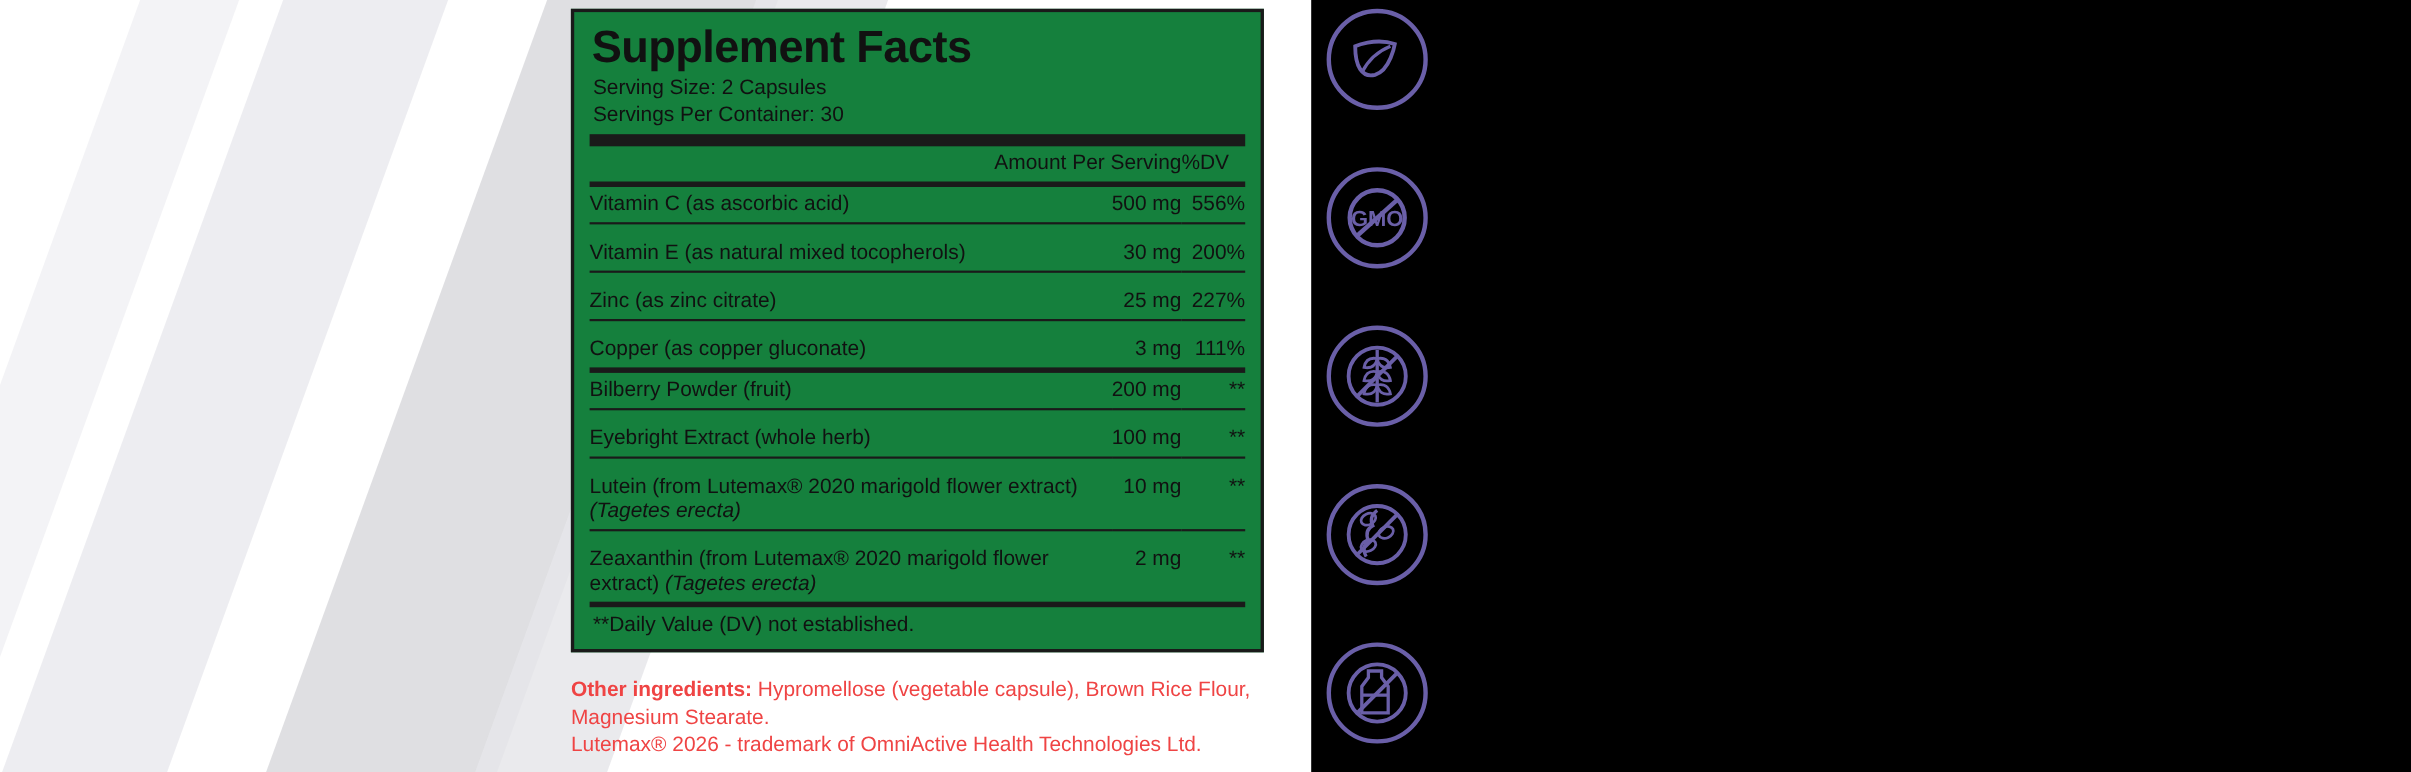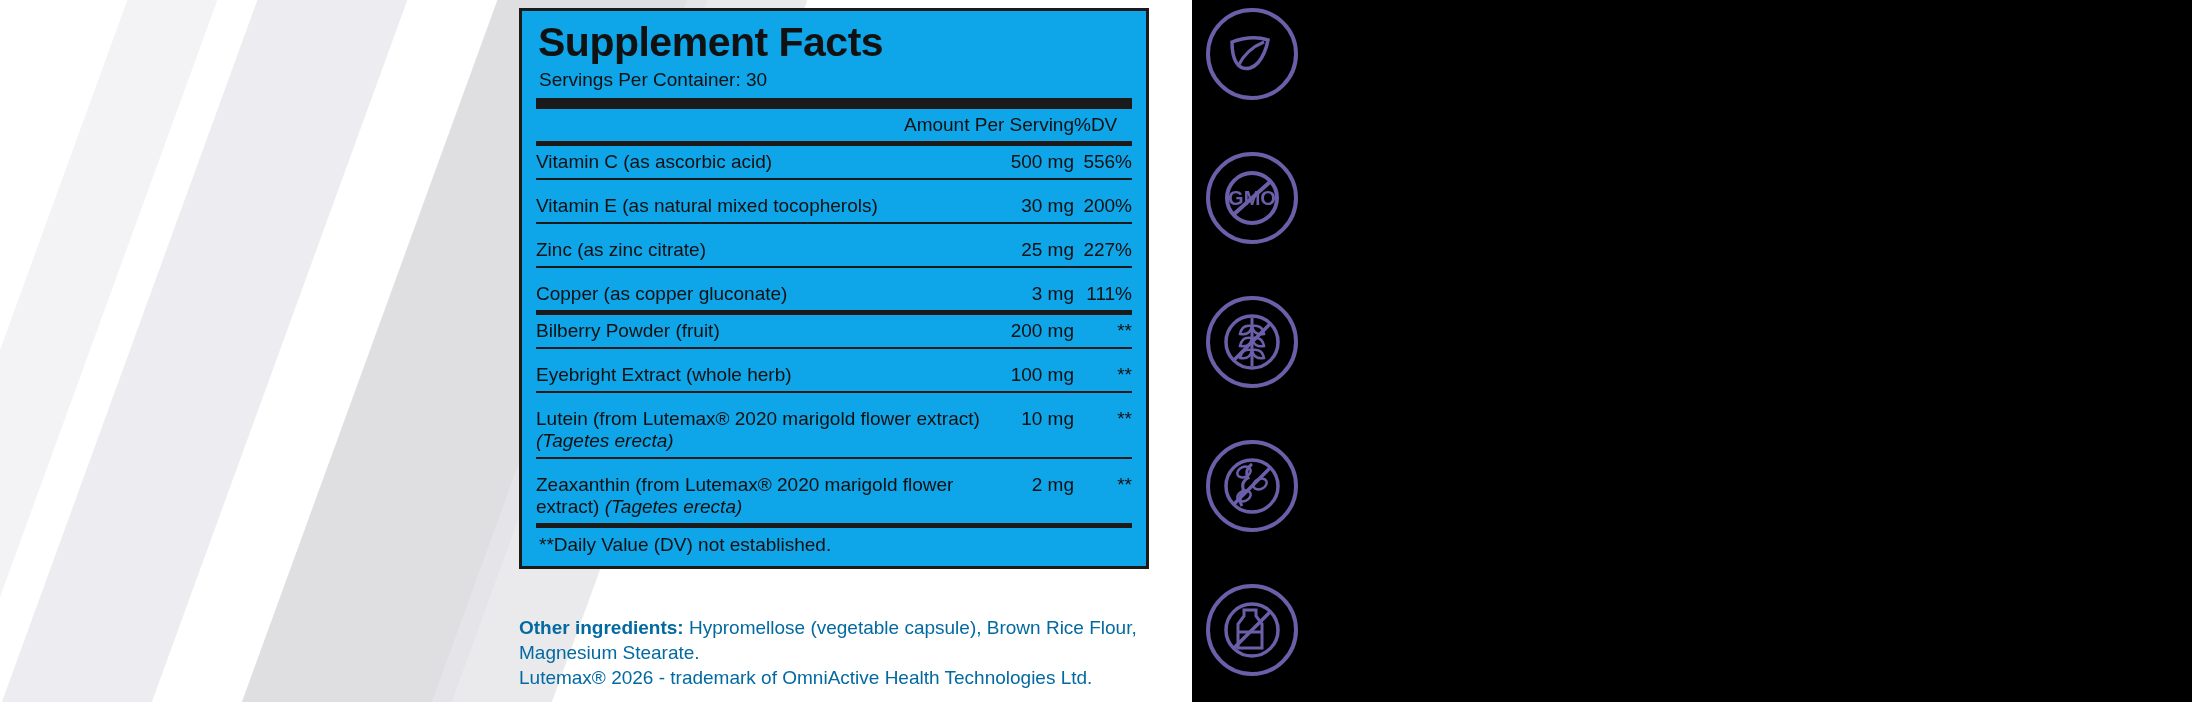--- a/index.html
+++ b/index.html
@@ -38,21 +38,21 @@
   .chev.b { left: 560px; top: -150px; width: 120px; height: 1000px; transform: skewX(-20deg); background: #e6e6ea; }
   .chev.c { left: 130px; top: -150px; width: 150px; height: 1000px; transform: skewX(-20deg); background: #eaeaee; }
   .chev.d { left: 0px; top: -150px; width: 90px; height: 1000px; transform: skewX(-20deg); background: #f1f1f4; }
 
   
   .facts {
     position: absolute;
     left: 519px;
     top: 8px;
     width: 630px;
-    background: #0ea5e9;
+    background: #15803d;
     border: 3px solid #1a1a1a;
     box-sizing: border-box;
     padding: 8px 14px 10px 14px;
     color: #111111;
   }
   .facts-title {
     font-size: 41px;
     font-weight: bold;
     letter-spacing: -0.5px;
     line-height: 1.05;
@@ -101,21 +101,21 @@
     font-size: 19px;
     padding: 6px 0 0 3px;
   }
   .other {
     position: absolute;
     left: 519px;
     top: 615px;
     width: 660px;
     font-size: 19px;
     line-height: 1.32;
-    color: #0369a1;
+    color: #ef4444;
   }
   .other b { font-weight: bold; }
 
   
   .badges {
     position: absolute;
     left: 1206px;
     top: 8px;
     width: 130px;
     height: 690px;
@@ -141,20 +141,21 @@
 
   <div class="panel">
     <div class="chev d"></div>
     <div class="chev c"></div>
     <div class="chev a"></div>
     <div class="chev b"></div>
   </div>
 
   <div class="facts">
     <div class="facts-title">Supplement Facts</div>
+    <div class="serving">Serving Size: 2 Capsules</div>
     <div class="serving">Servings Per Container: 30</div>
 
     <div class="rule-thick"></div>
 
     <table class="nutri">
       <tbody>
           <tr class="hdr-row">
         <th></th>
         <th class="hdr-amt">Amount Per Serving</th>
         <th class="hdr-dv">%DV</th>

